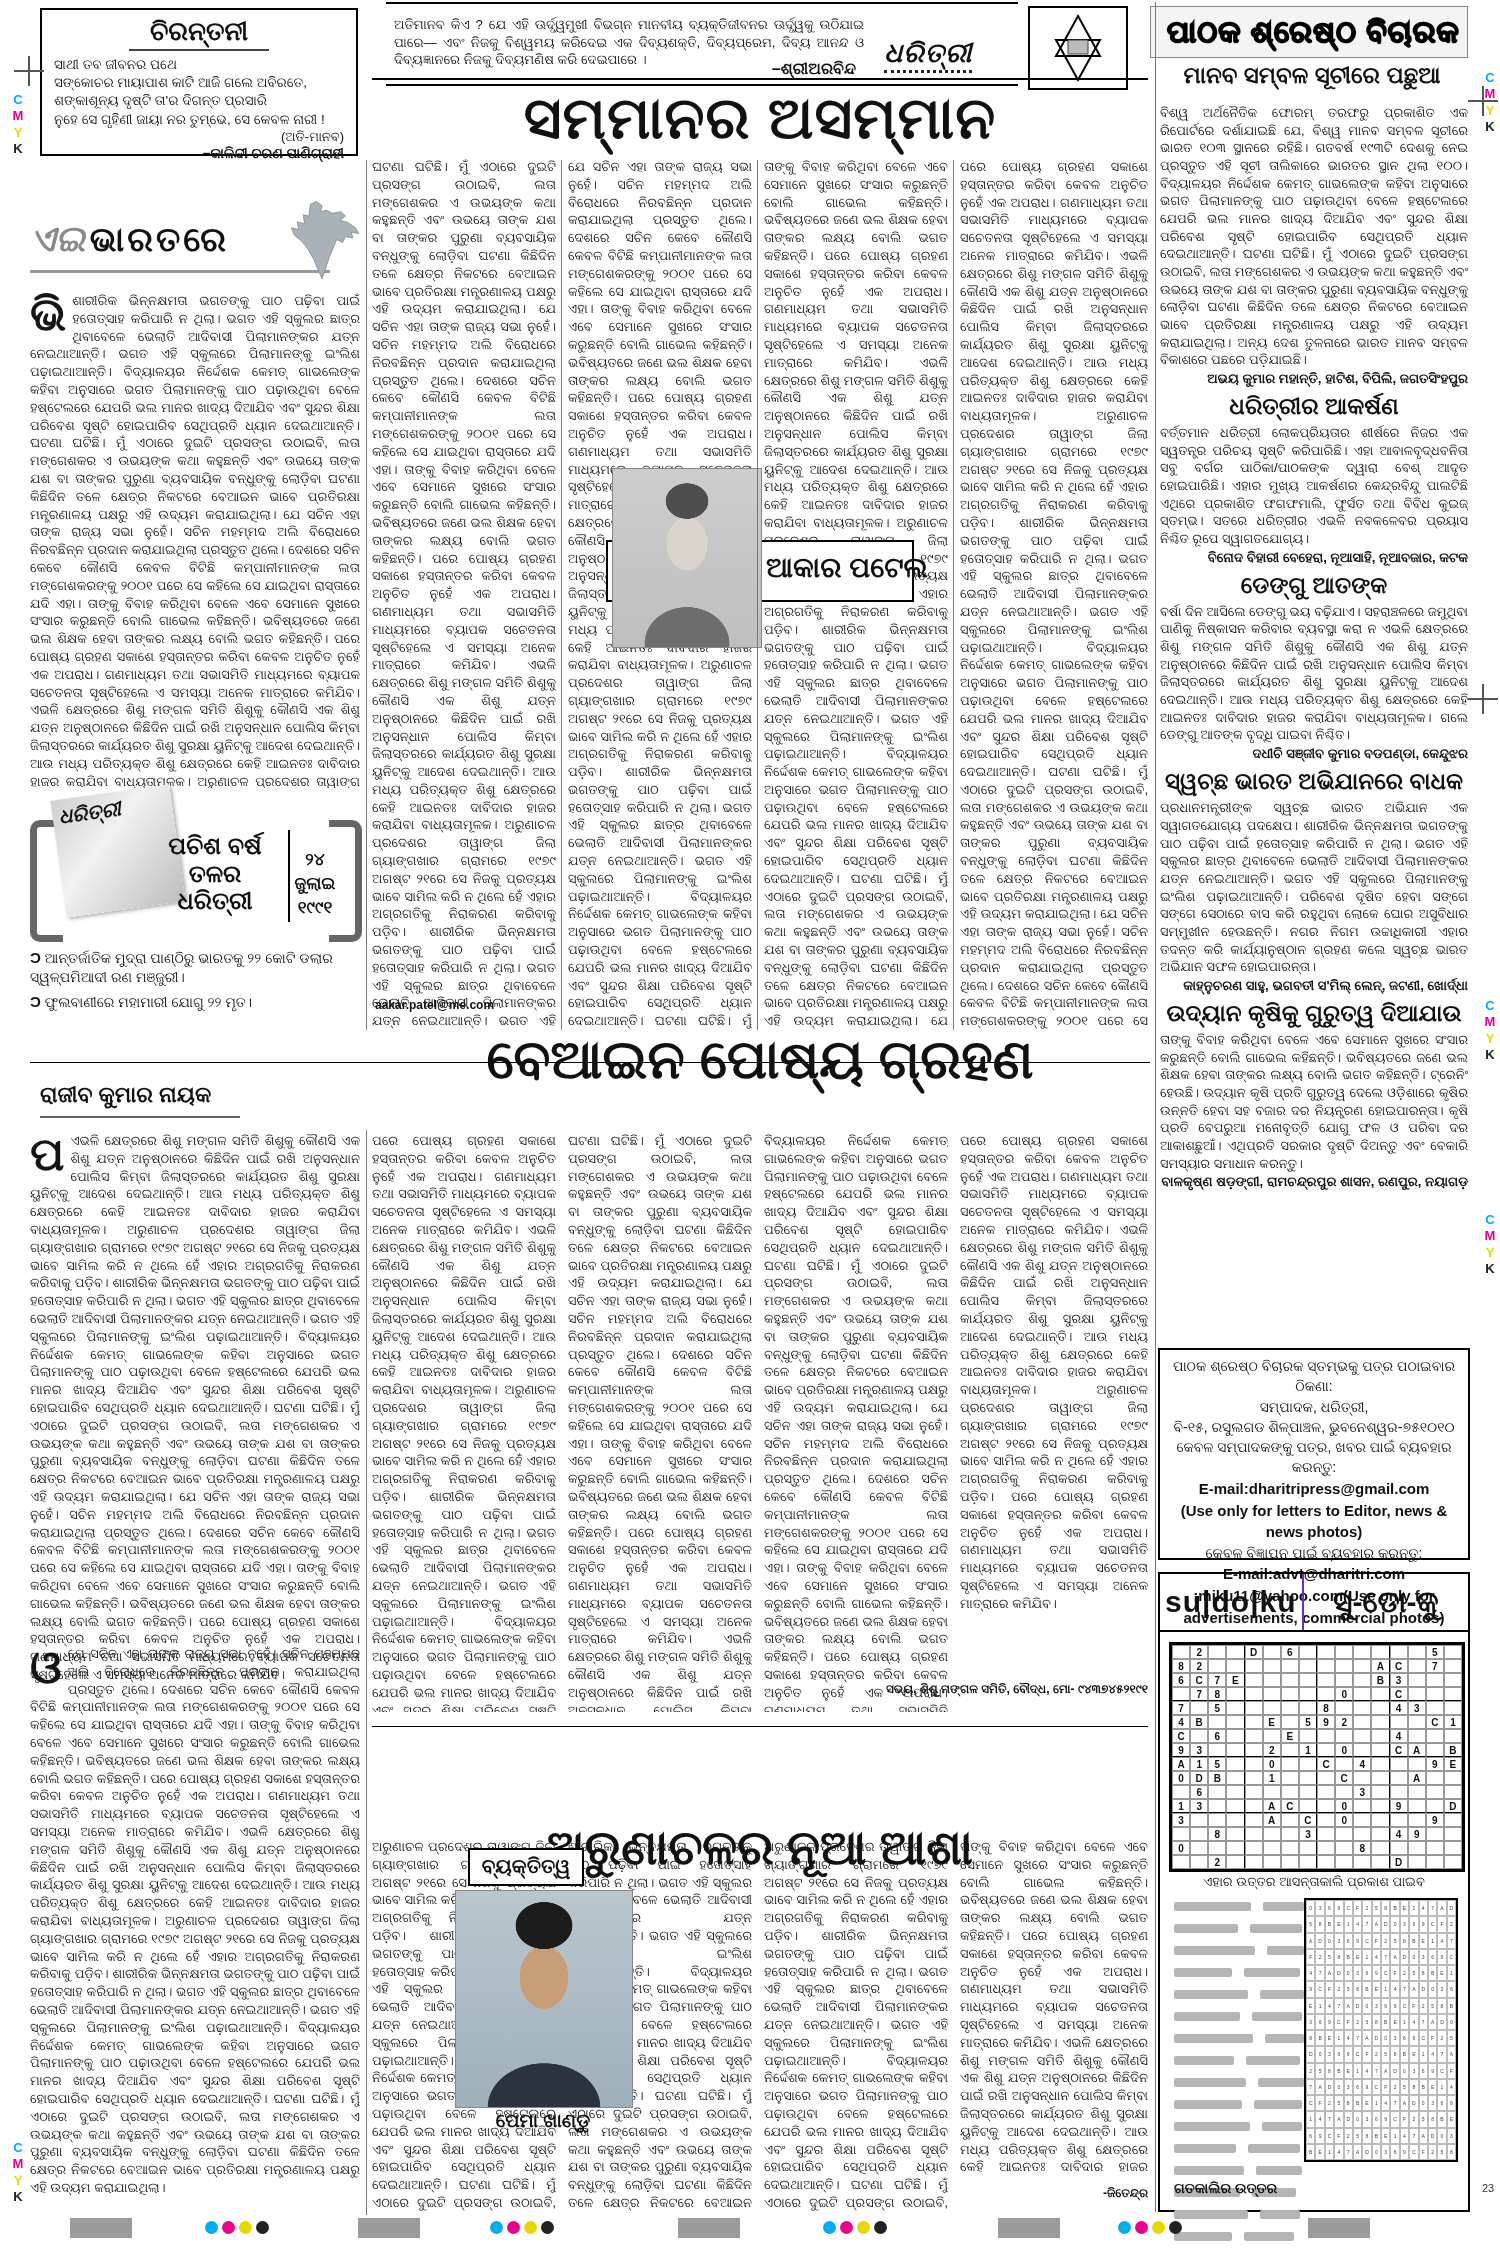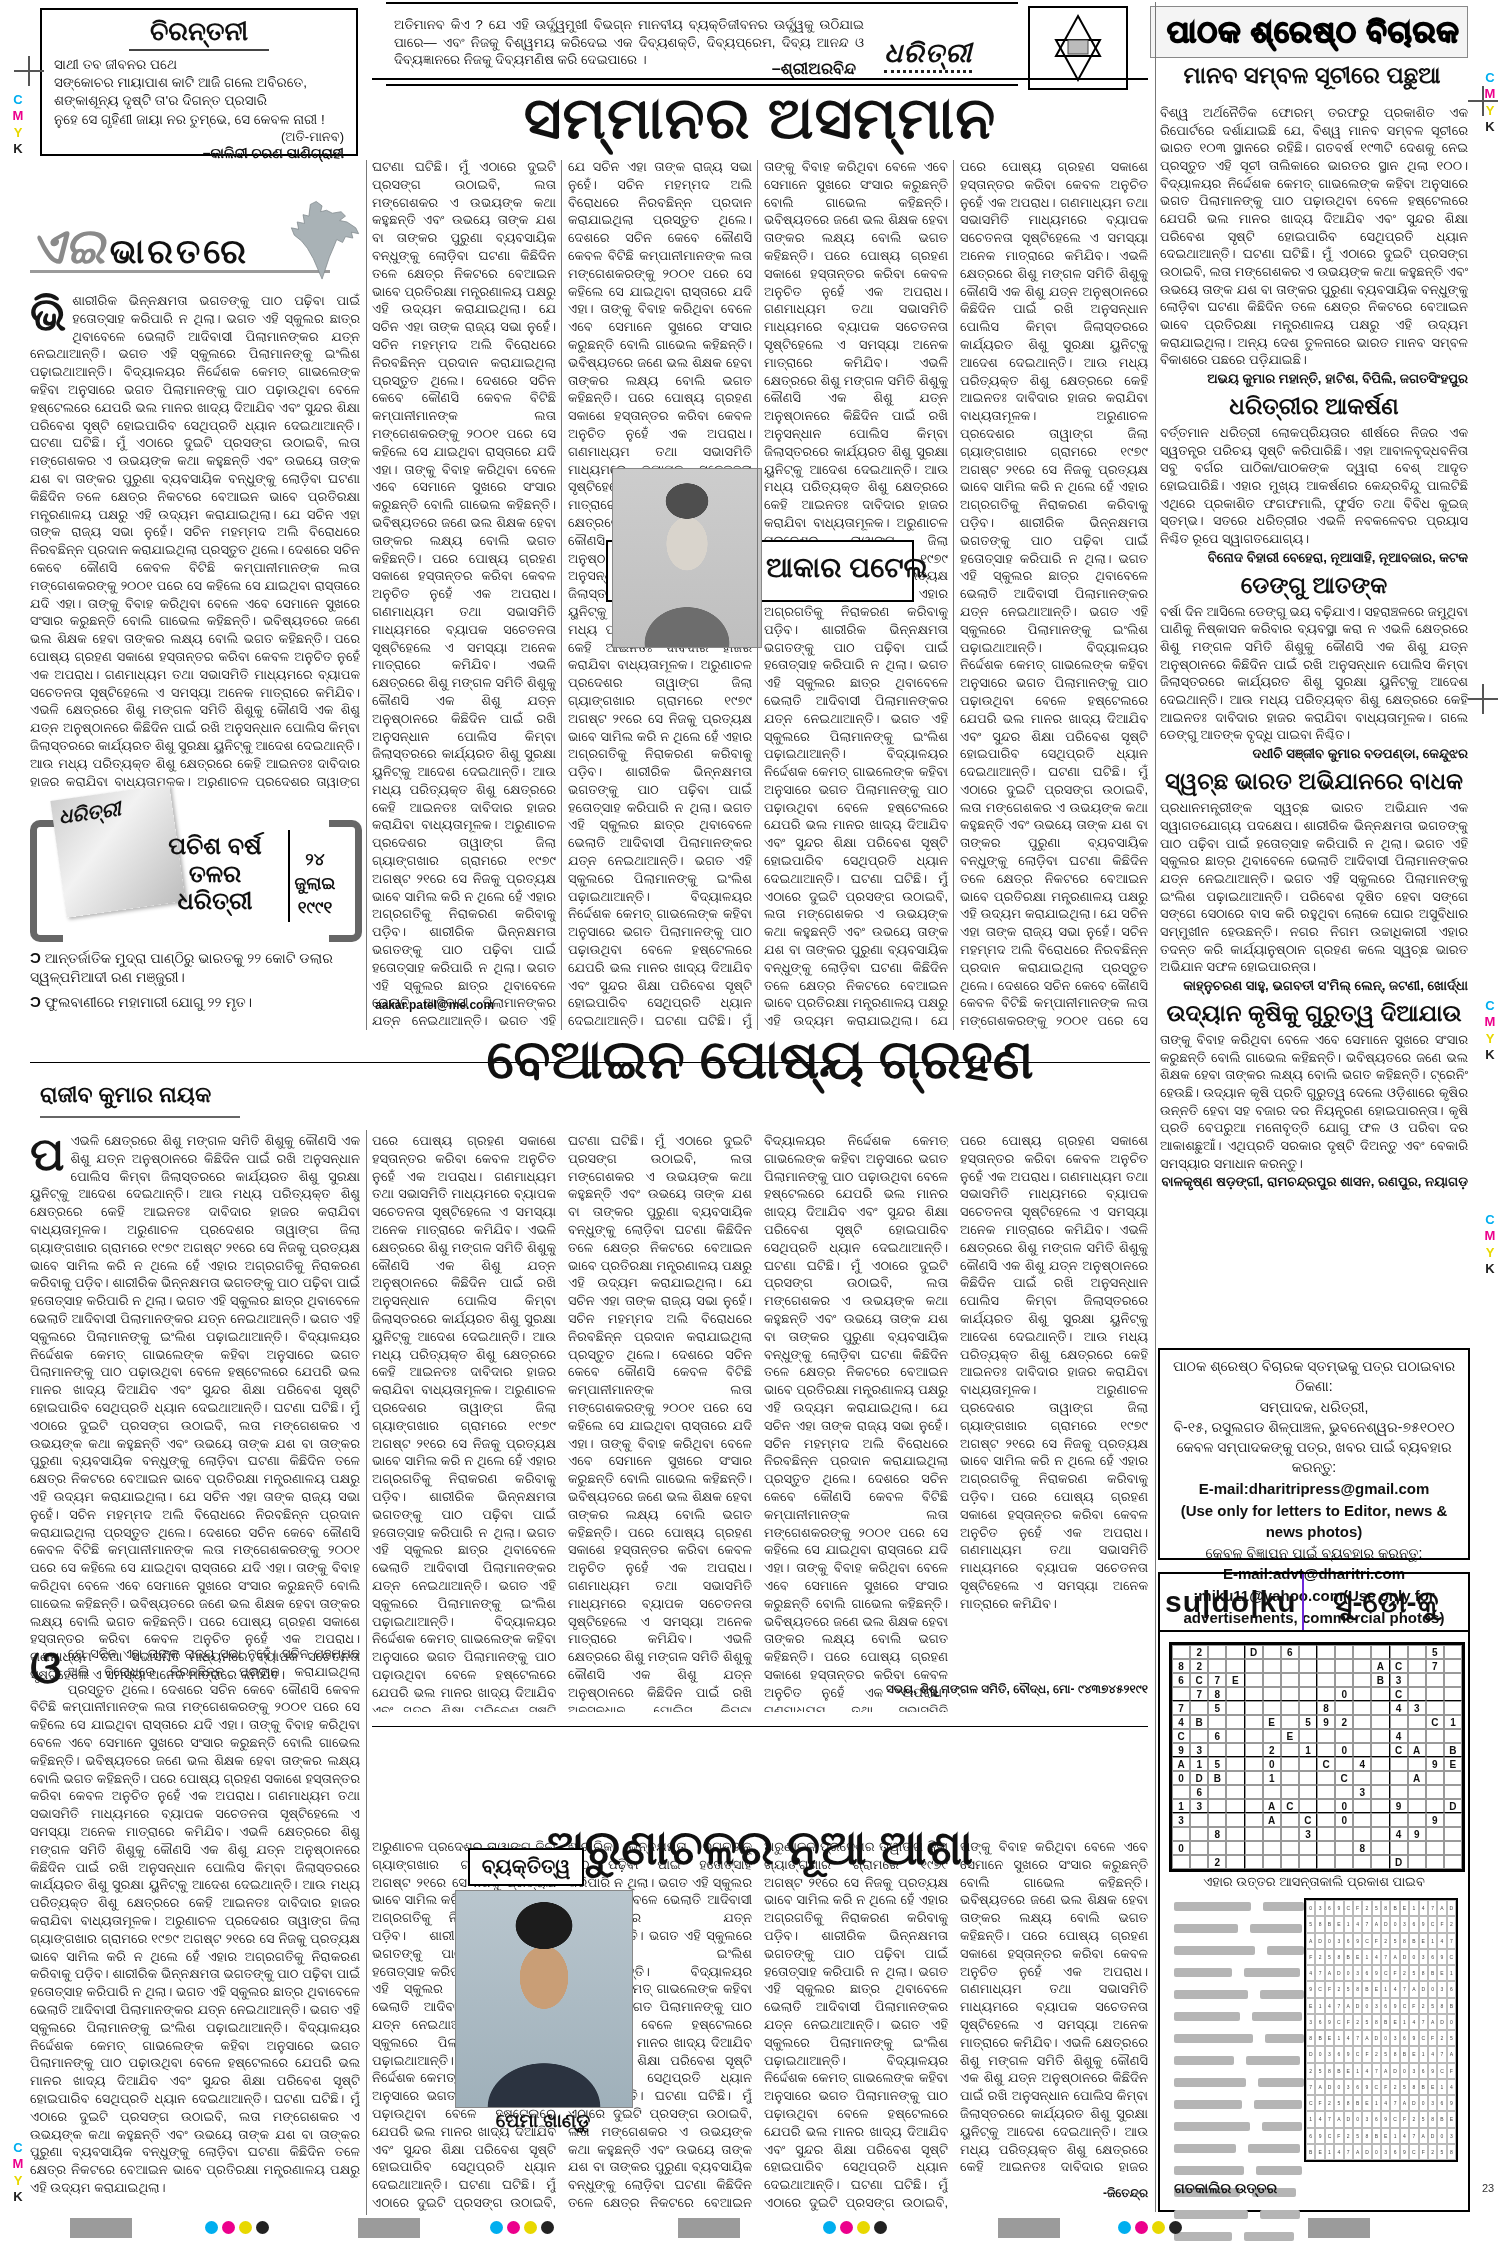--- a/index.html
+++ b/index.html
@@ -30,21 +30,21 @@
   #reader-banner{position:absolute;left:1150px;top:6px;width:318px;height:52px;border:1px solid #888;
       background:#f4f4f4;display:flex;align-items:center;gap:8px;padding:0 8px;box-sizing:border-box;}
   #reader-banner .t{font-size:30px;font-weight:bold;color:#000000;-webkit-text-stroke:1.6px #000;
       text-shadow:0 0 1px #000;letter-spacing:1px;white-space:nowrap;}
   #letter1-title{position:absolute;left:1156px;top:62px;width:312px;text-align:center;
       font-size:23px;font-weight:bold;}
   #main-headline{position:absolute;left:372px;top:84px;width:776px;text-align:center;
       font-size:58px;font-weight:bold;letter-spacing:1px;}
   
   #ei-header{position:absolute;left:30px;top:218px;width:332px;height:64px;}
-  #ei-header .pre{font-size:49px;font-style:italic;color:#8a8a8a;font-weight:bold;text-align:center;}
+  #ei-header .pre{font-size:36px;font-style:italic;color:#8a8a8a;font-weight:bold;text-align:center;}
   #ei-header .main{font-size:34px;font-weight:bold;letter-spacing:3px;}
   #ei-header .bar{position:absolute;left:0;top:52px;width:300px;height:3px;background:#9a9a9a;}
   #india-map{position:absolute;left:288px;top:200px;width:74px;height:82px;}
   
   #years-box{position:absolute;left:30px;top:792px;width:332px;height:150px;}
   #years-box .bracket{position:absolute;top:28px;width:26px;height:108px;border:7px solid #666;}
   #years-box .bl{left:0;border-right:none;border-radius:10px 0 0 10px;}
   #years-box .br{right:0;border-left:none;border-radius:0 10px 10px 0;}
   #years-box .thumb{position:absolute;left:28px;top:0;width:120px;height:118px;
       background:linear-gradient(135deg,#cfcfcf 0%,#f2f2f2 40%,#bdbdbd 100%);

